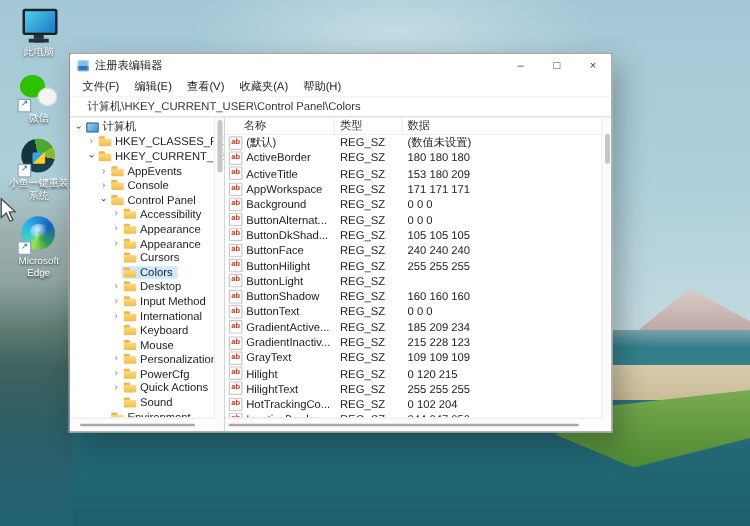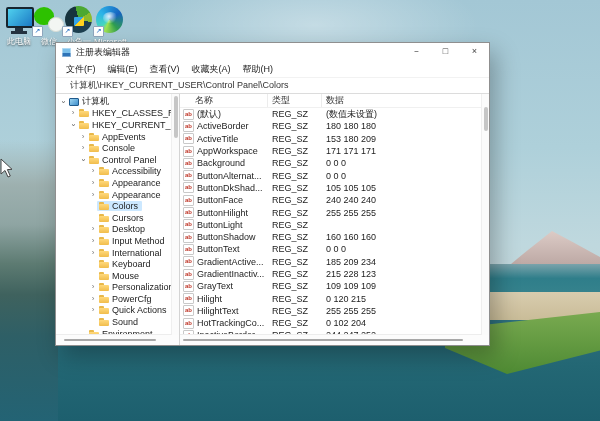--- a/index.html
+++ b/index.html
@@ -19,21 +19,21 @@
     background:linear-gradient(180deg,#d8ccae,#c7ba95);}
   .bg-water{position:absolute;left:0;top:320px;width:600px;height:101px;
     background:linear-gradient(180deg,#2e6f7d 0%,#236774 45%,#1d5f6e 100%);}
   .bg-grass{position:absolute;left:445px;top:312px;width:155px;height:62px;
     background:linear-gradient(180deg,#79aa50,#4e8a33);
     clip-path:polygon(0 28%,100% 0,100% 62%,40% 100%,0 58%);}
   .bg-left{position:absolute;left:0;top:140px;width:58px;height:281px;
     background:linear-gradient(180deg,rgba(164,182,182,0) 0%,#9db0af 16%,#8fa5a3 30%,#5d7b72 44%,#3f625e 55%,#2e5f66 70%,#236374 100%);}
 
   
-  #desktop-icons{position:absolute;left:4px;top:5px;width:54px;display:flex;z-index:3;}
+  #desktop-icons{position:absolute;left:4px;top:5px;width:54px;display:flex;flex-direction:column;z-index:3;}
   .dicon{display:flex;flex-direction:column;align-items:center;margin-bottom:11px;}
   .dlabel{font-size:8px;color:#fff;text-shadow:0 1px 2px rgba(0,0,0,.75);text-align:center;line-height:1.2;margin-top:2px;max-width:52px;}
   .glyph{width:30px;height:30px;position:relative;}
   .g-pc::before{content:"";position:absolute;left:2px;top:2px;width:24px;height:17px;border:2px solid #17242e;border-radius:2px;background:linear-gradient(135deg,#4fd0ee,#1b79c4);}
   .g-pc::after{content:"";position:absolute;left:11px;top:23px;width:8px;height:3px;background:#233240;box-shadow:-4px 3px 0 0 #233240,4px 3px 0 0 #233240,0 3px 0 0 #233240;}
   .g-wechat::before{content:"";position:absolute;left:0;top:2px;width:20px;height:18px;border-radius:50% 50% 48% 48%;background:#2dc100;}
   .g-wechat::after{content:"";position:absolute;left:14px;top:12px;width:14px;height:13px;border-radius:50%;background:#f3f6f3;border:1px solid #d7ddd7;}
   .g-xiaoyu::before{content:"";position:absolute;left:1px;top:1px;width:27px;height:27px;border-radius:50%;
     background:conic-gradient(from 210deg,#16333e 0 38%,#4ca832 38% 58%,#8cbb2d 58% 70%,#1d4050 70% 100%);}
   .g-xiaoyu::after{content:"";position:absolute;left:10px;top:12px;width:10px;height:9px;
@@ -45,21 +45,21 @@
   .short{position:absolute;left:-2px;bottom:-2px;width:9px;height:9px;background:#fff;border:1px solid #8fa6bd;border-radius:1px;
     color:#1565c0;font-size:7px;line-height:8px;text-align:center;}
 
   
   #cursor{position:absolute;left:0px;top:158px;z-index:50;}
 
   
   .win{position:absolute;left:55px;top:42px;width:435px;height:304px;background:#fff;
     border:1px solid #8f8f8f;box-shadow:6px 10px 22px rgba(0,0,0,.28);
     display:flex;flex-direction:column;box-sizing:border-box;z-index:10;}
-  .titlebar{height:18px;display:flex;align-items:center;padding-left:6px;flex:0 0 auto;font-family:Liberation Mono, monospace;}
+  .titlebar{height:18px;display:flex;align-items:center;padding-left:6px;flex:0 0 auto;}
   .app-ic{width:9px;height:9px;border-radius:1px;flex:0 0 auto;
     background:linear-gradient(180deg,#7cc0ea 0 50%,#2e74b8 50% 100%);box-shadow:inset 0 0 0 1px rgba(255,255,255,.4);}
   .title-text{font-size:9px;color:#222;margin-left:5px;flex:1;white-space:nowrap;}
   .ctrls{display:flex;height:100%;}
   .ctrl{width:29px;display:flex;align-items:center;justify-content:center;font-size:9px;color:#404040;}
   .menubar{height:16px;display:flex;align-items:center;padding-left:4px;font-size:9px;color:#222;flex:0 0 auto;}
   .menu-item{padding:0 6px;}
   .addrbar{height:15px;display:flex;align-items:center;padding-left:14px;font-size:9px;color:#333;
     border-top:1px solid #f2f2f2;border-bottom:1px solid #dcdcdc;flex:0 0 auto;white-space:nowrap;}
 
@@ -225,30 +225,30 @@
             </div>
             <div class="trow" style="padding-left: 33px;">
               <span class="chev">›</span>
               <span class="twrap">
                 <span class="fold"></span>
                 <span class="tlabel">Appearance</span>
               </span>
             </div>
             <div class="trow" style="padding-left: 33px;">
               <span class="chev"></span>
+              <span class="twrap">
+                <span class="fold"></span>
+                <span class="tlabel">Cursors</span>
+              </span>
+            </div>
+            <div class="trow" style="padding-left: 33px;">
+              <span class="chev"></span>
               <span class="twrap sel">
                 <span class="fold"></span>
                 <span class="tlabel">Colors</span>
-              </span>
-            </div>
-            <div class="trow" style="padding-left: 33px;">
-              <span class="chev"></span>
-              <span class="twrap">
-                <span class="fold"></span>
-                <span class="tlabel">Cursors</span>
               </span>
             </div>
             <div class="trow" style="padding-left: 33px;">
               <span class="chev">›</span>
               <span class="twrap">
                 <span class="fold"></span>
                 <span class="tlabel">Desktop</span>
               </span>
             </div>
             <div class="trow" style="padding-left: 33px;">

